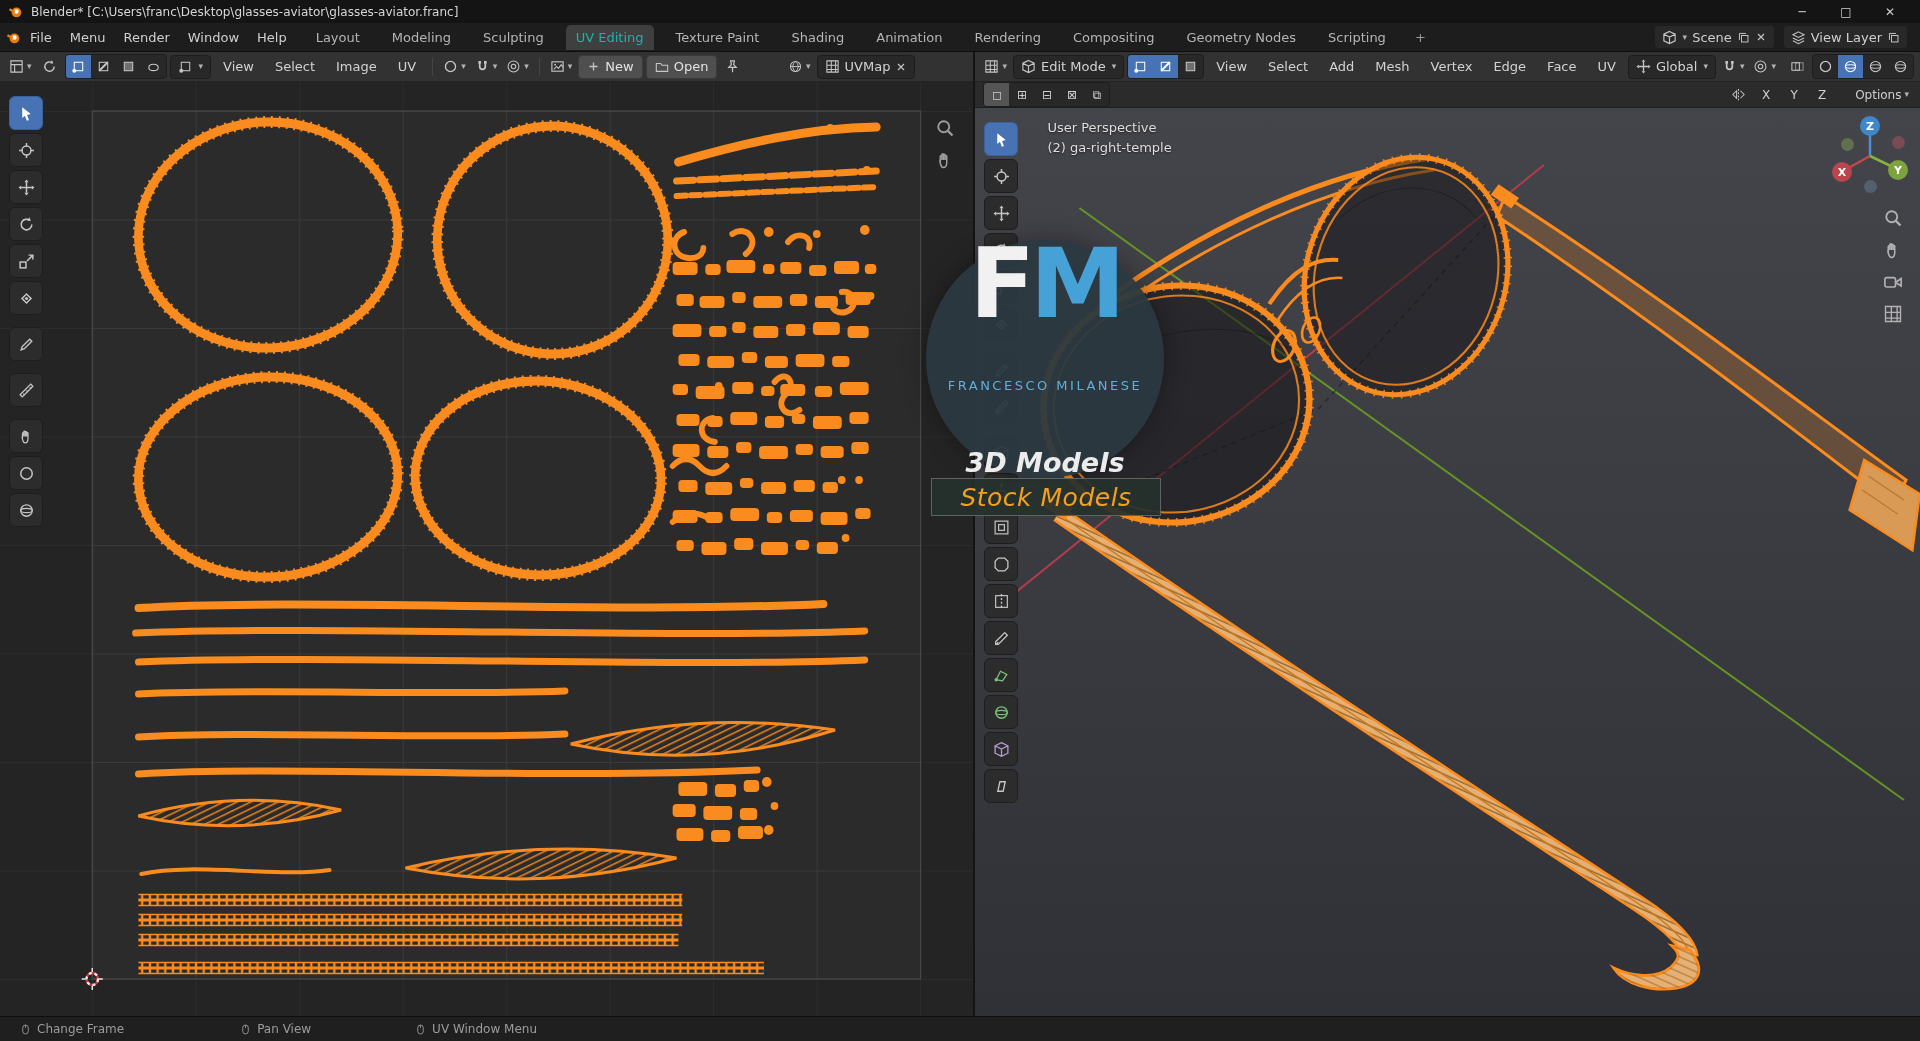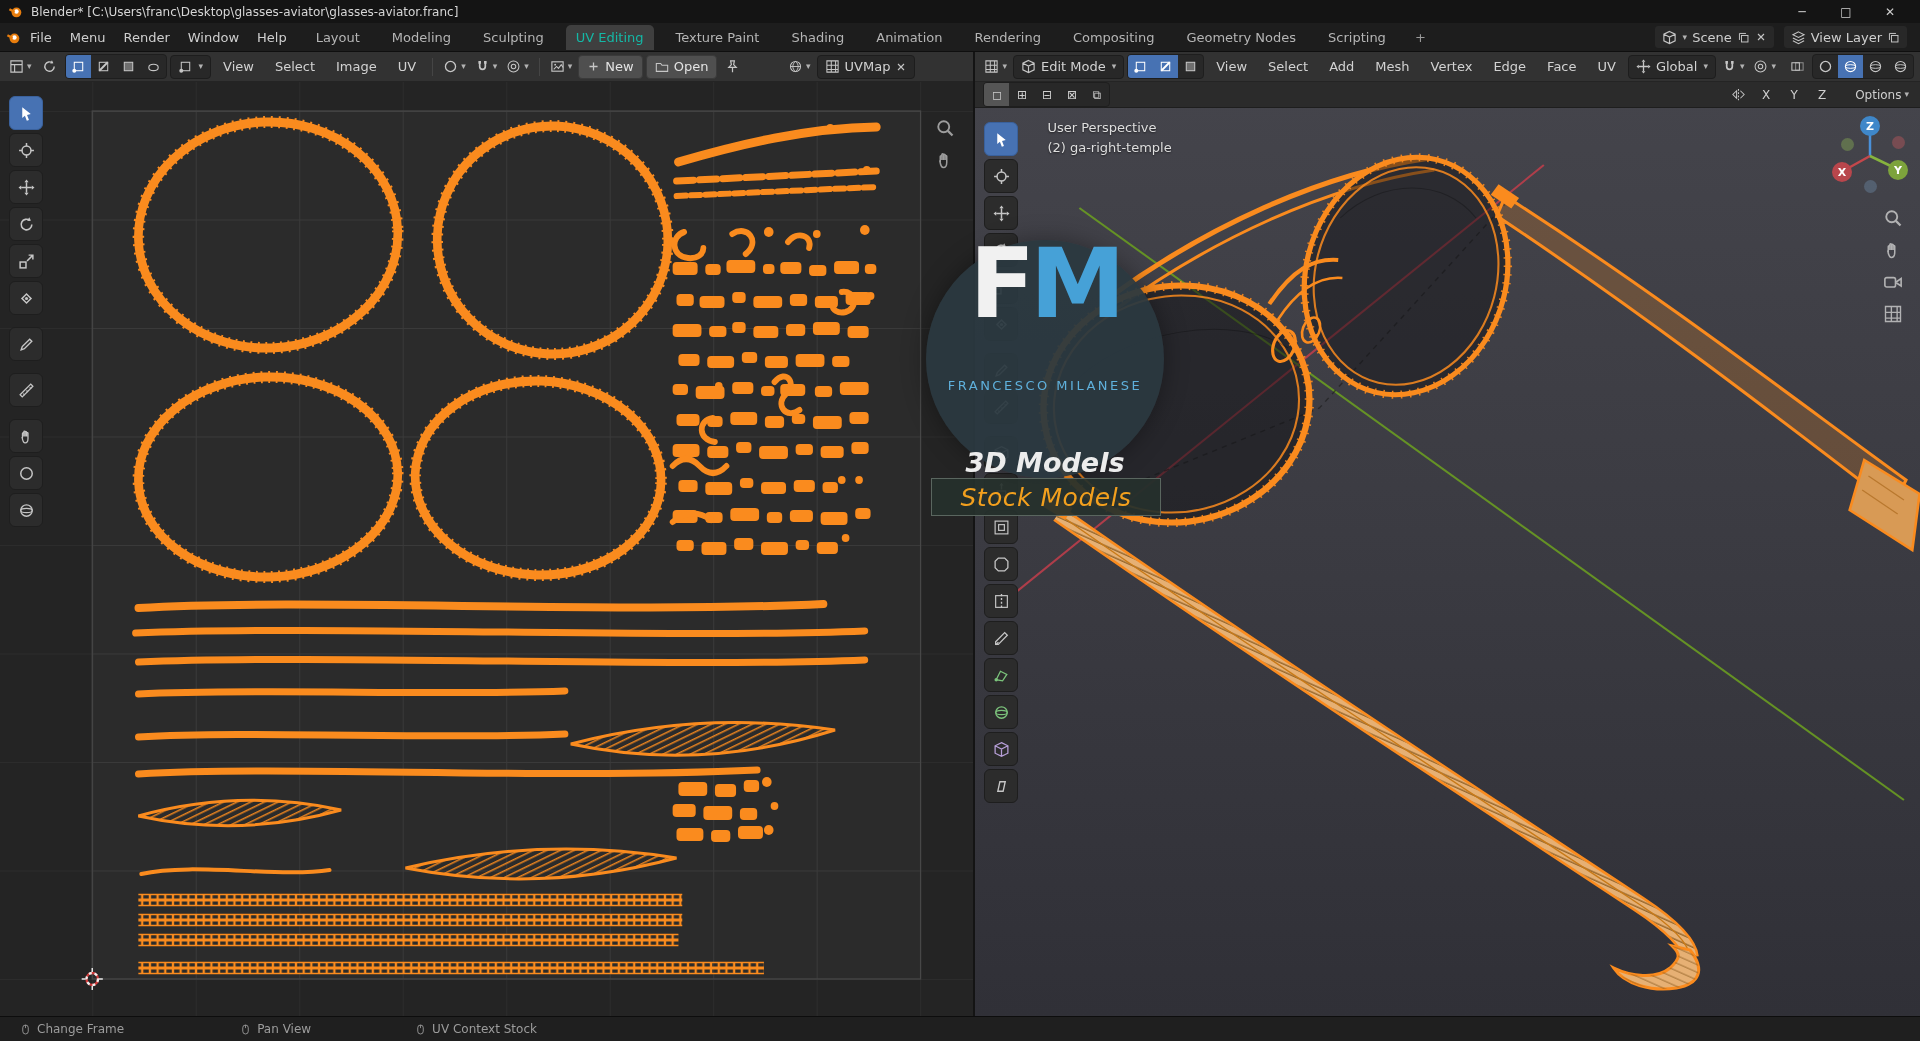--- a/index.html
+++ b/index.html
@@ -980,21 +980,21 @@
   <div class="sb-item">
     <svg class="icon">
         <use href="#sy-mouse"></use>
       </svg>
     <span>Pan View</span>
   </div>
   <div class="sb-item">
     <svg class="icon">
         <use href="#sy-mouse"></use>
       </svg>
-    <span>UV Context Stock</span>
+    <span>UV Window Menu</span>
   </div>
 </div>
 
 <div class="wm">
   <div class="wm-fm"><span class="f">F</span><span class="m">M</span></div>
   <div class="wm-name">FRANCESCO MILANESE</div>
   <div class="wm-3d">3D Models</div>
 </div>
 <div class="banner">
   <span>Stock Models</span>

